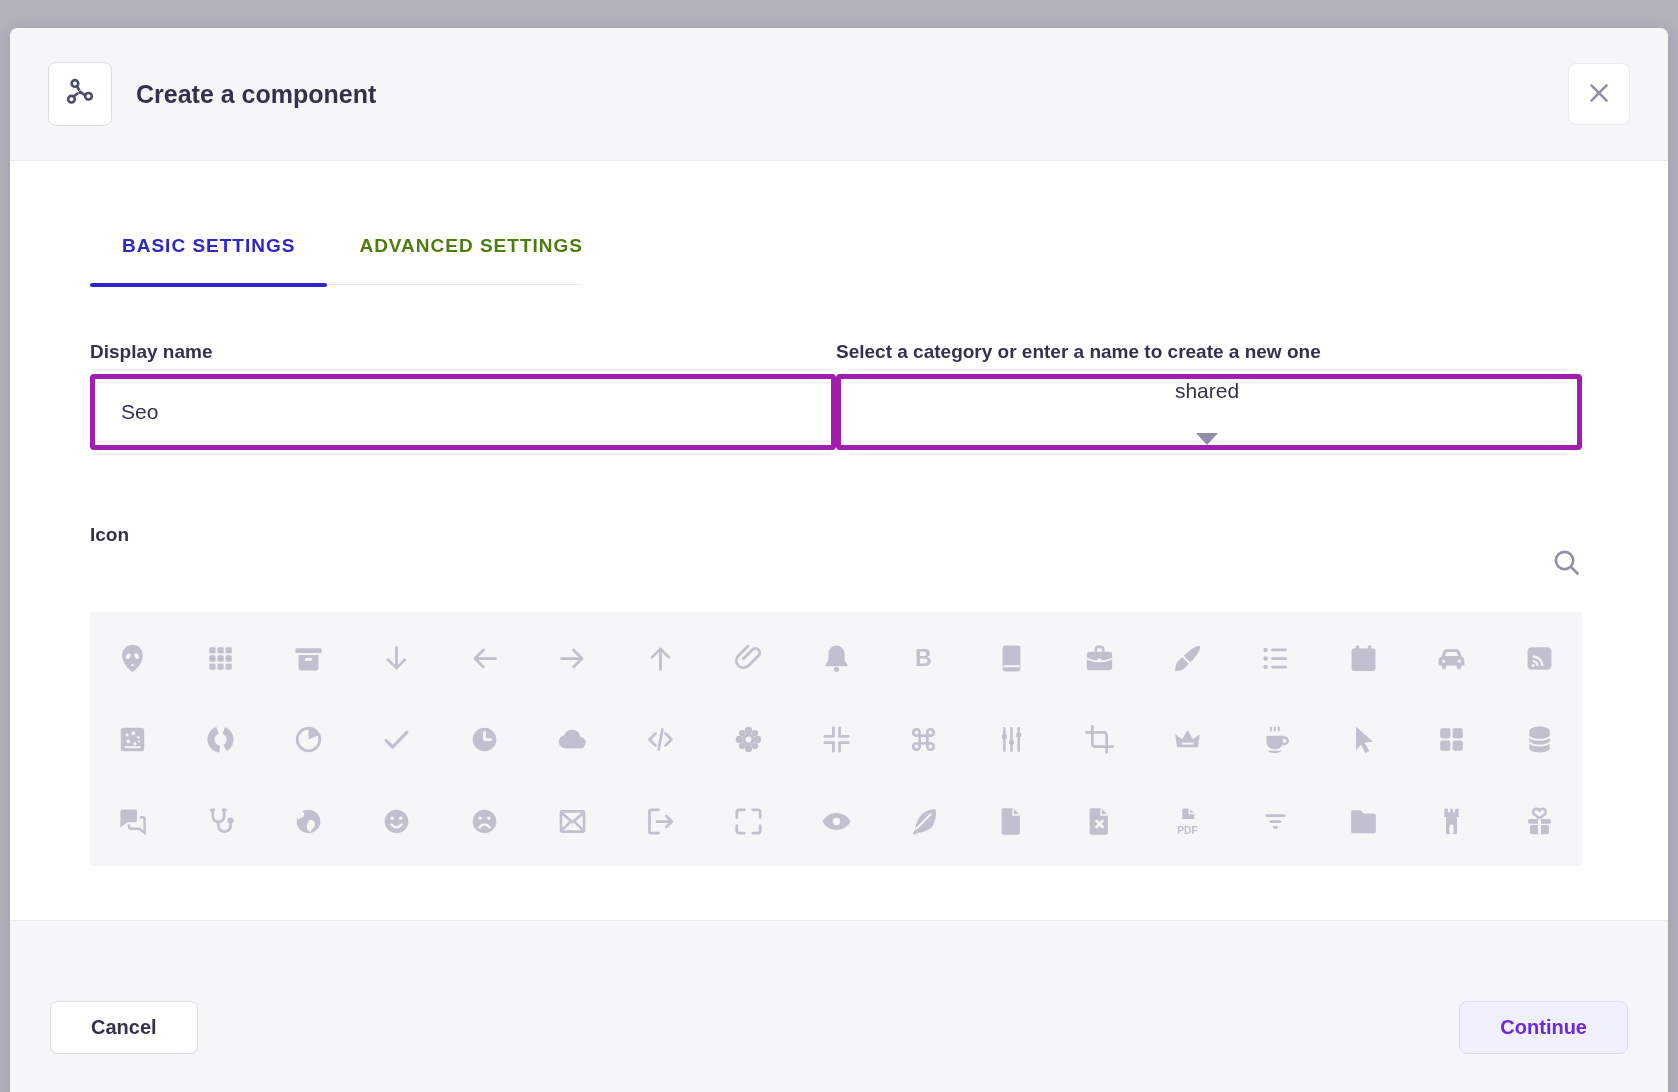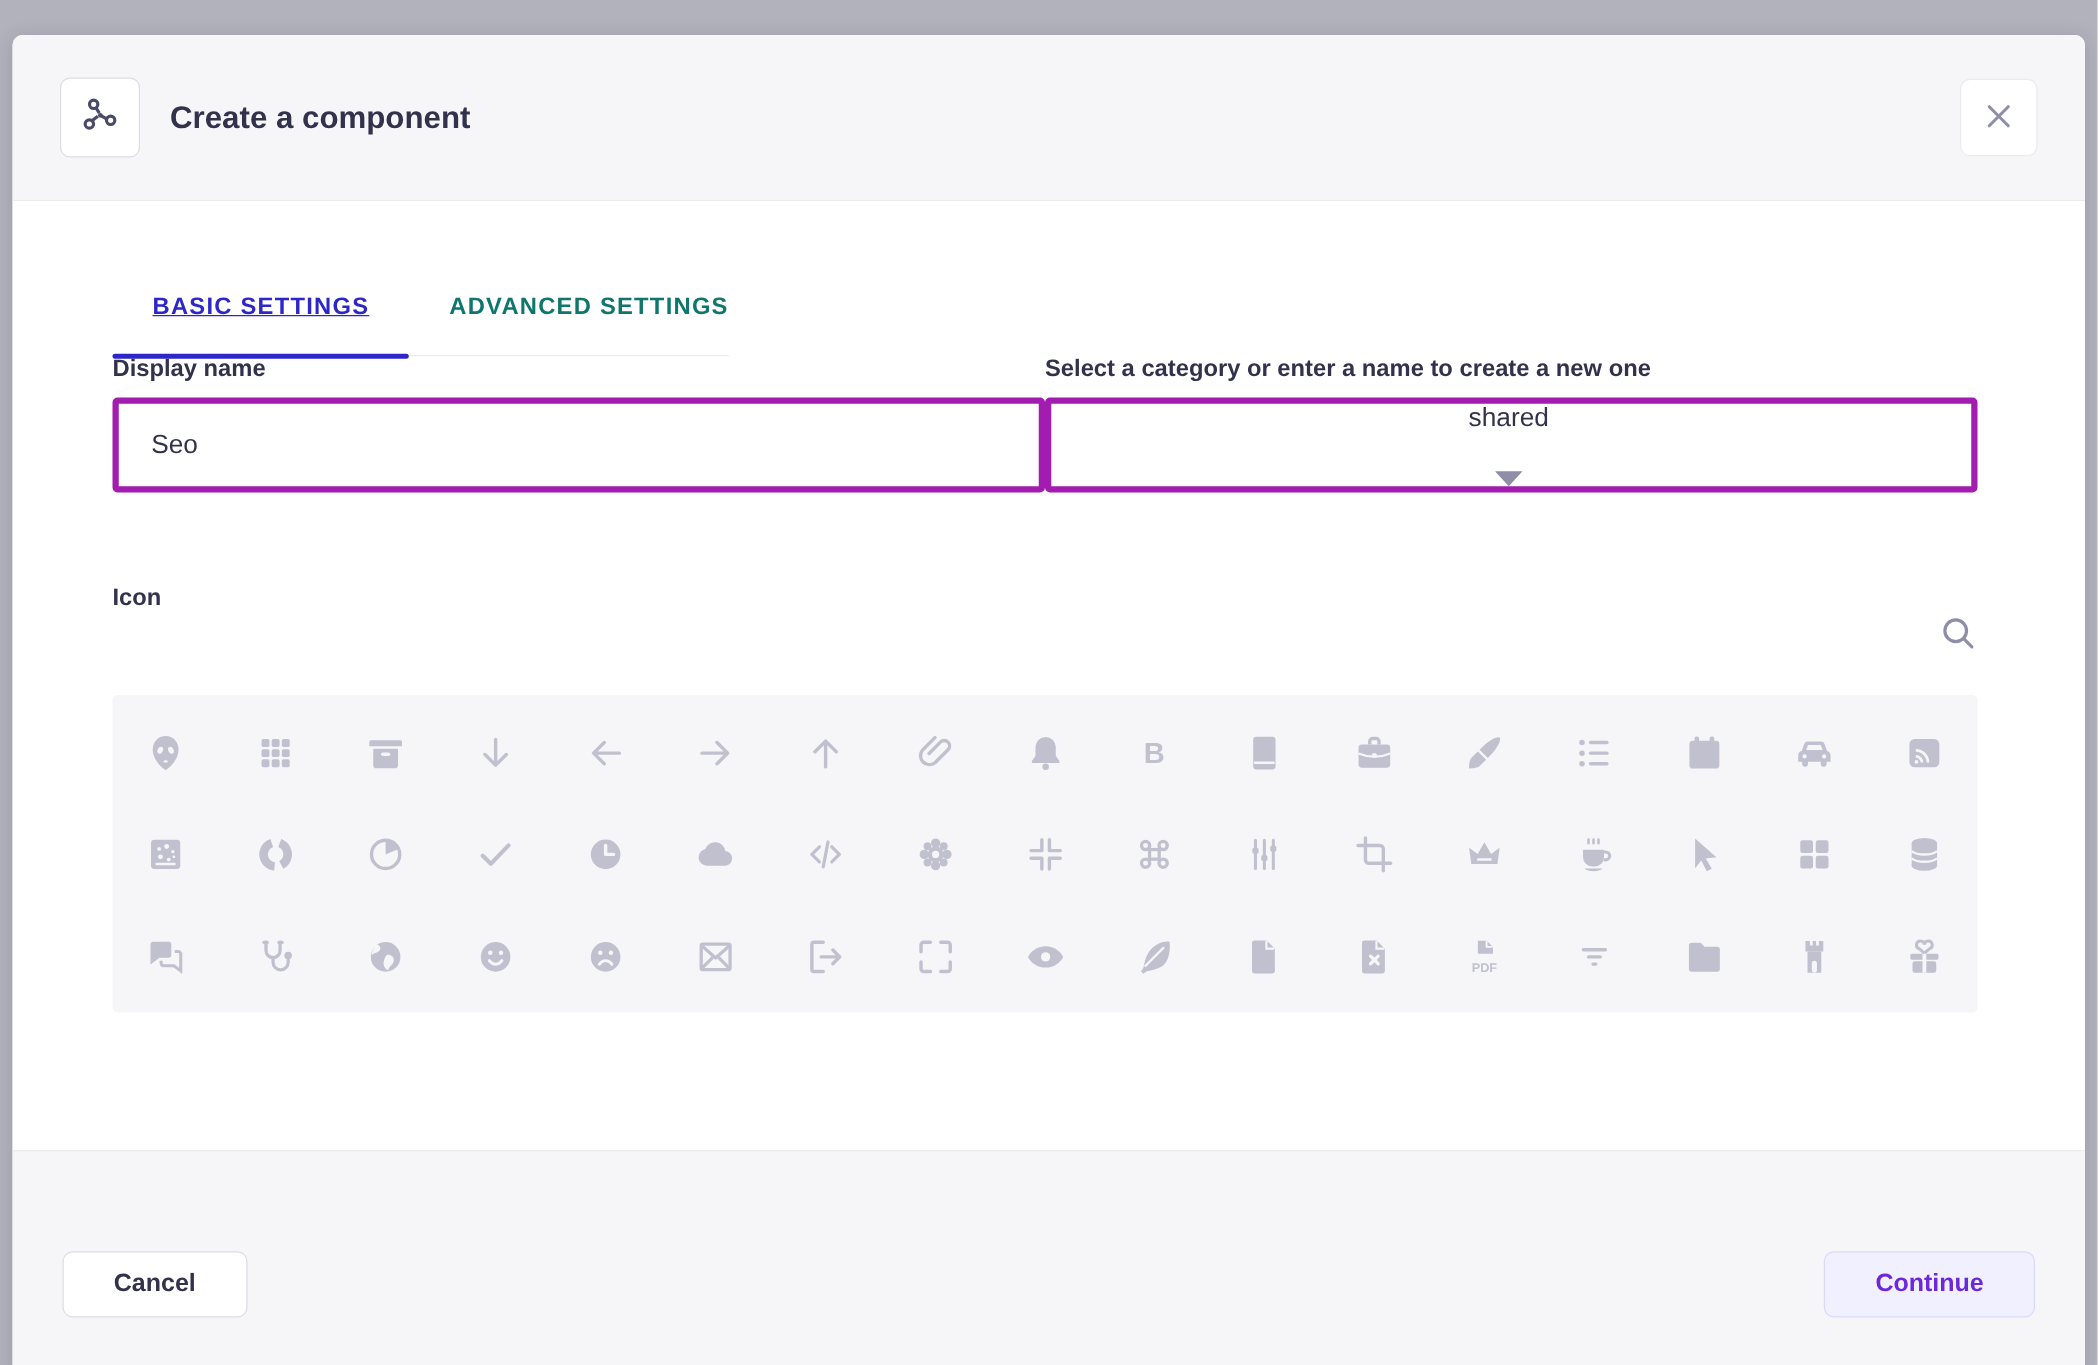--- a/index.html
+++ b/index.html
@@ -31,29 +31,29 @@
     border-radius:8px;display:flex;align-items:center;justify-content:center;cursor:pointer;padding:0;
   }
   
   .mbody{flex:1 1 auto;padding:74px 86px 0 80px;box-sizing:border-box;background:#fff;}
   .heading-row{display:flex;justify-content:space-between;align-items:flex-end;}
   .page-title{font-size:33px;font-weight:700;color:#32324d;margin:0;line-height:1.15;}
   .page-subtitle{font-size:19px;color:#666687;margin:8px 0 0 0;line-height:1.3;}
   .tabs{display:flex;border-bottom:1px solid #eaeaef;}
   .tab{
     position:relative;padding:0 32px 27px;font-size:19px;font-weight:700;
-    letter-spacing:1px;color:#0f766e;cursor:pointer;white-space:nowrap;
+    letter-spacing:1px;color:#4d7c0f;cursor:pointer;white-space:nowrap;
   }
   .tab:last-child{padding-right:0;}
-  .tab.active{color:#2d26c9;text-decoration:underline;}
+  .tab.active{color:#2d26c9;}
   .tab.active::after{
     content:"";position:absolute;left:0;right:0;bottom:-3px;height:4px;
     background:#2d26c9;border-radius:2px;
   }
-  .form-row{display:flex;}
+  .form-row{display:flex;margin-top:56px;}
   .field{flex:1 1 0;min-width:0;}
   .field-label{display:block;font-size:19px;font-weight:700;color:#32324d;line-height:1.2;}
   .control{
     margin-top:10px;height:76px;border:5px solid #a21caf;border-radius:4px;background:#fff;
     box-sizing:border-box;width:100%;
     font-family:"Liberation Sans",sans-serif;font-size:21px;color:#32324d;
   }
   input.control{padding:0 26px;outline:none;}
   .select{
     display:flex;align-items:center;justify-content:space-between;

